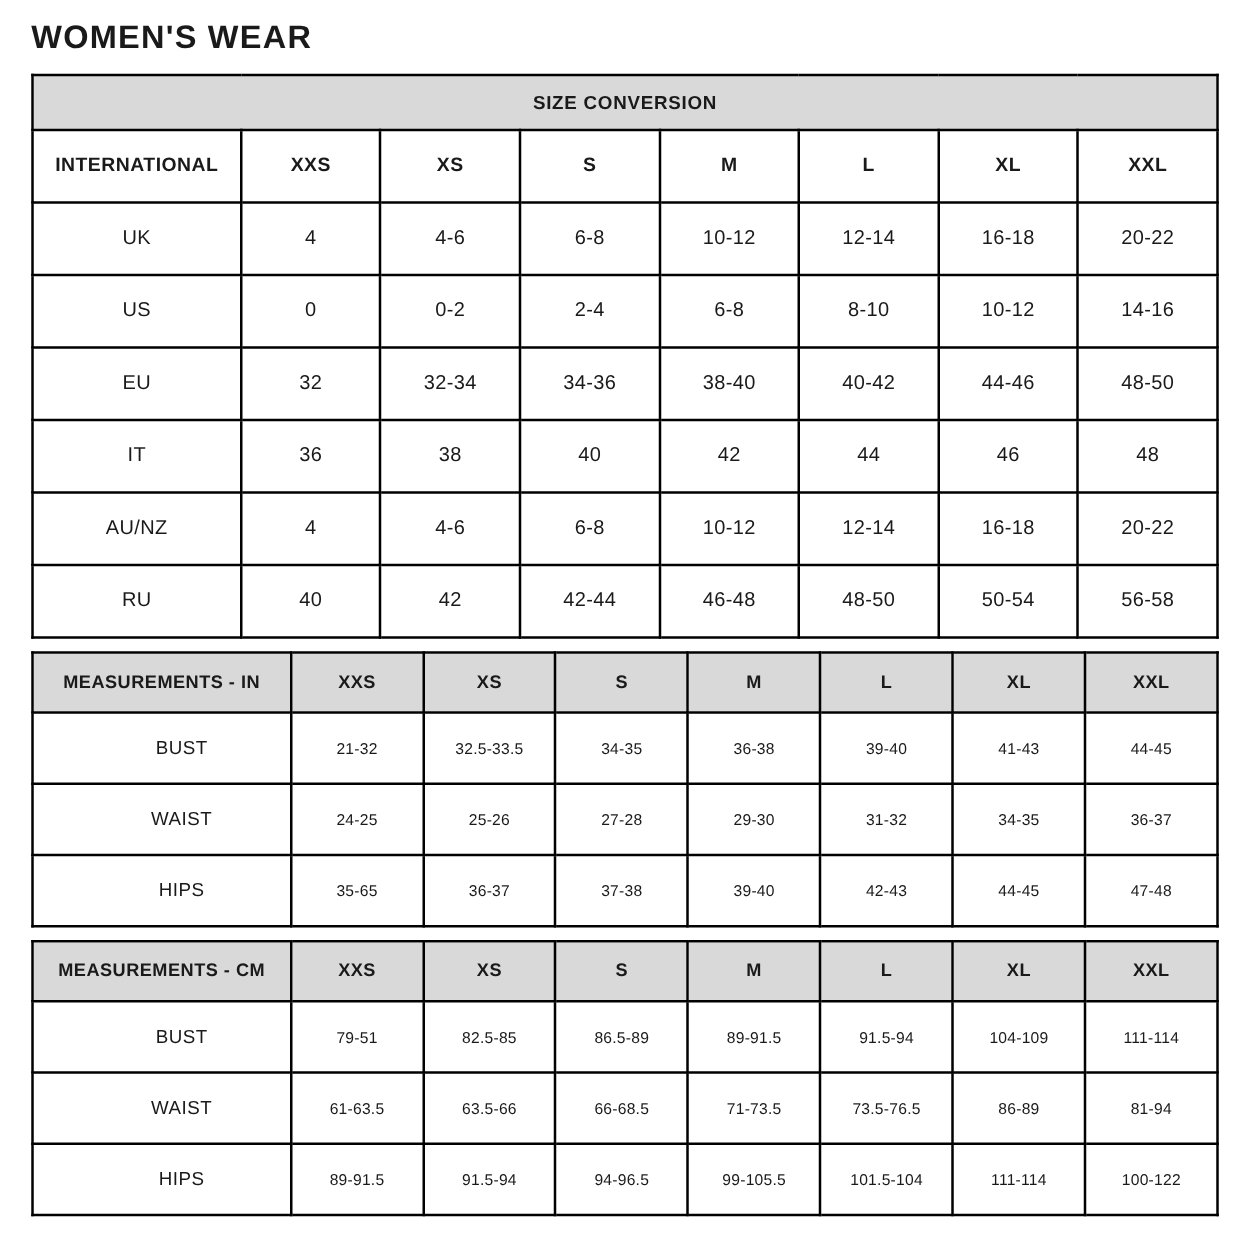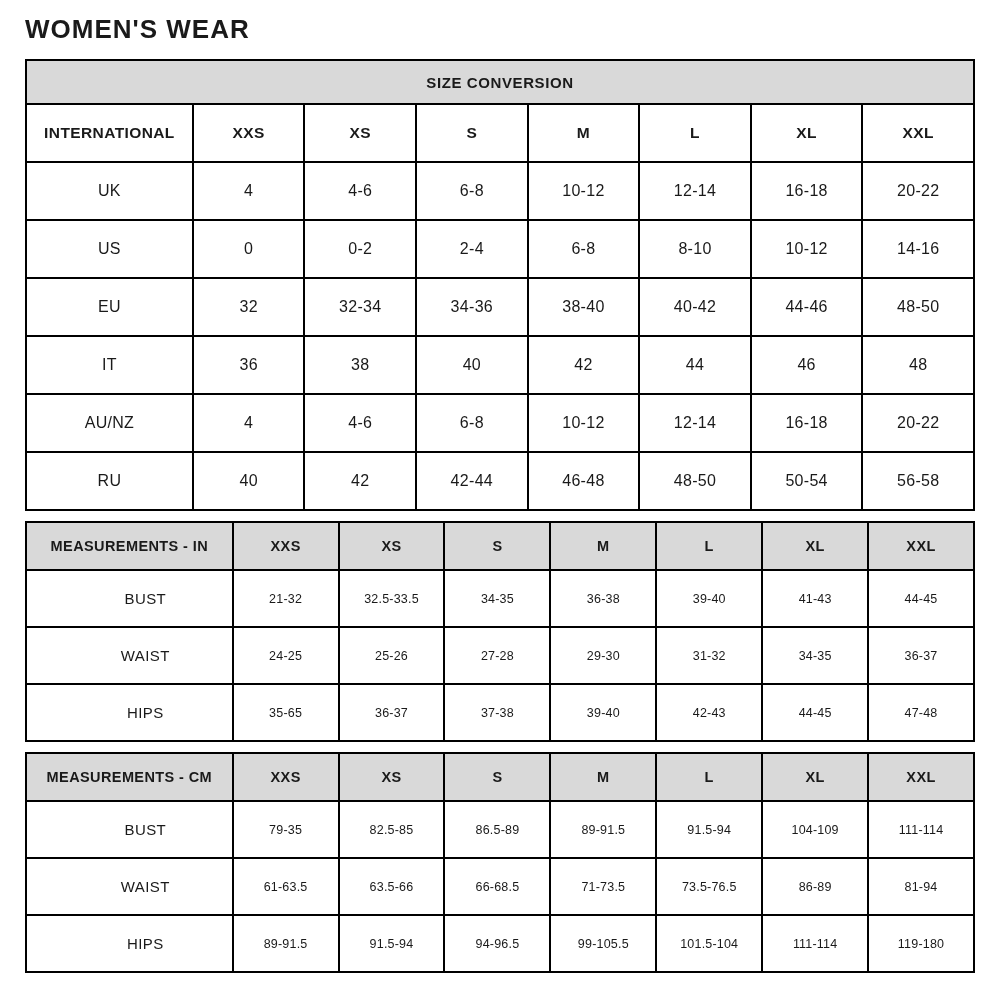--- a/index.html
+++ b/index.html
@@ -262,21 +262,21 @@
           <th>S</th>
           <th>M</th>
           <th>L</th>
           <th>XL</th>
           <th>XXL</th>
         </tr>
       </thead>
       <tbody>
         <tr>
           <th>BUST</th>
-          <td>79-35</td>
+          <td>79-51</td>
           <td>82.5-85</td>
           <td>86.5-89</td>
           <td>89-91.5</td>
           <td>91.5-94</td>
           <td>104-109</td>
           <td>111-114</td>
         </tr>
         <tr>
           <th>WAIST</th>
           <td>61-63.5</td>
@@ -288,17 +288,17 @@
           <td>81-94</td>
         </tr>
         <tr>
           <th>HIPS</th>
           <td>89-91.5</td>
           <td>91.5-94</td>
           <td>94-96.5</td>
           <td>99-105.5</td>
           <td>101.5-104</td>
           <td>111-114</td>
-          <td>119-180</td>
+          <td>100-122</td>
         </tr>
       </tbody>
     </table>
 </div>
 
 </body></html>

